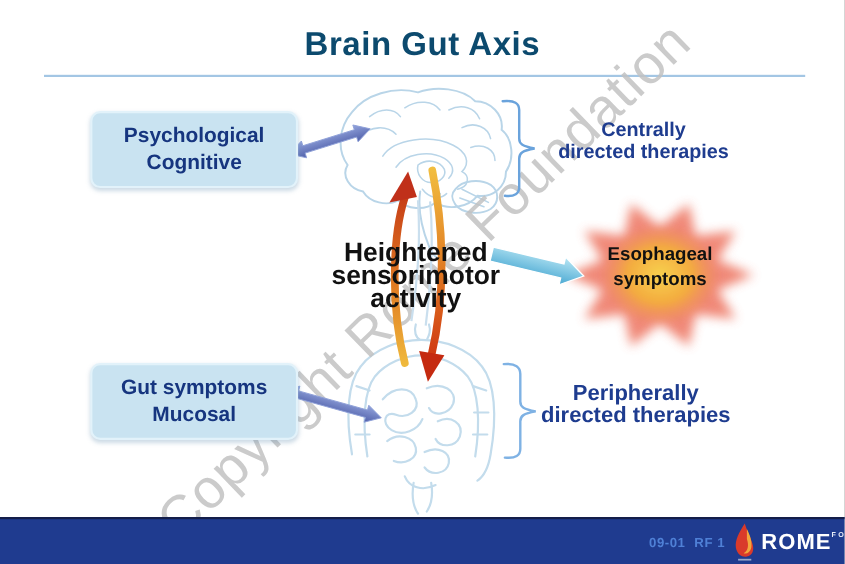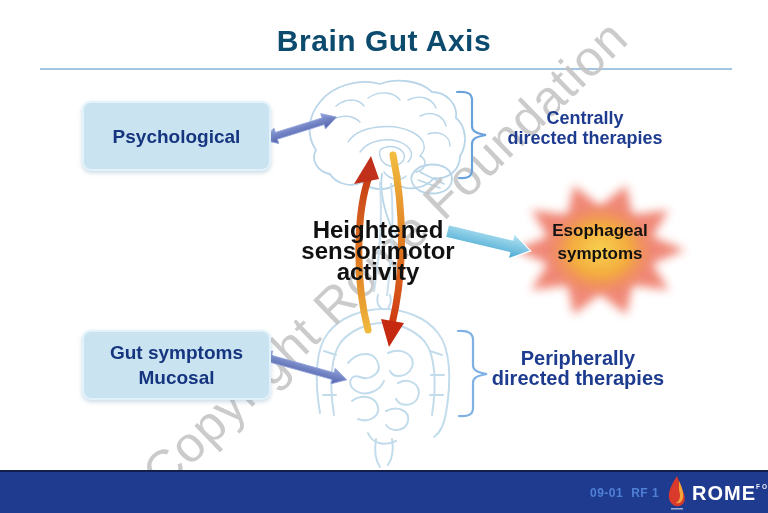--- a/index.html
+++ b/index.html
@@ -178,20 +178,21 @@
     <g transform="translate(447,231) rotate(13.4)">
       <path d="M0,-6.5 L66,-6.5 L66,-13 L86,0 L66,13 L66,6.5 L0,6.5 Z" fill="url(#gradCyan)" stroke="#ffffff" stroke-width="1.2"></path>
     </g>
 
     <path d="M457,92 C468,91 472,94 472,100 L472,126 C472,131 475,133 486,135 C475,137 472,139 472,144 L472,170 C472,176 468,179 459,178" fill="none" stroke="#6aa3dc" stroke-width="2.2" stroke-linecap="round"></path>
     <path d="M458,331 C469,330 473,334 473,340 L473,365 C473,370 476,372 487,374 C476,376 473,378 473,383 L473,408 C473,414 469,417 459,416" fill="none" stroke="#7fb2e4" stroke-width="2.2" stroke-linecap="round"></path>
   </svg>
 
   <div class="info-box box-psych">
     <span>Psychological</span>
+    <span>Cognitive</span>
   </div>
   <div class="info-box box-gut">
     <span>Gut symptoms</span>
     <span>Mucosal</span>
   </div>
 
   <div class="lbl lbl-heightened">
     <div>Heightened</div>
     <div>sensorimotor</div>
     <div>activity</div>

